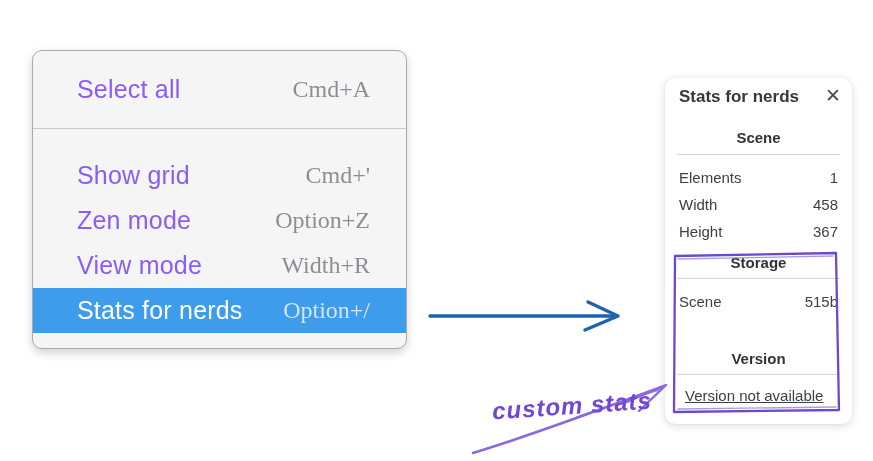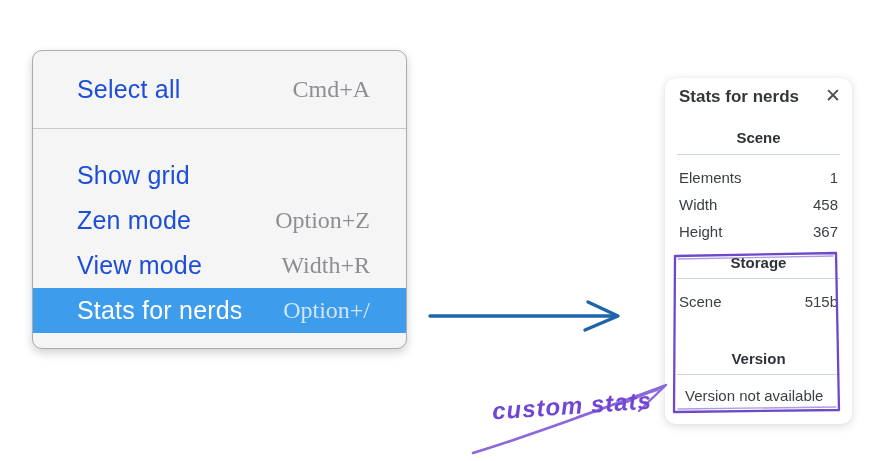--- a/index.html
+++ b/index.html
@@ -13,21 +13,21 @@
     box-shadow:0 4px 10px rgba(0,0,0,0.18);
     overflow:hidden; padding-bottom:15px;
   }
   .menu-section-1 { padding:16px 0; }
   .menu-section-2 { padding-top:24px; }
   .menu-sep { height:1px; background:#c9c9cc; }
   .menu-item {
     height:45px; display:flex; align-items:center; justify-content:space-between;
     padding:0 36px 0 44px; cursor:default;
   }
-  .menu-item .mi-label { font-size:25px; color:#1d4ed8; letter-spacing:0.2px; }
+  .menu-item .mi-label { font-size:25px; color:#8b5cf6; letter-spacing:0.2px; }
   .menu-item .mi-shortcut { font-size:24px; color:#8d8d93;font-family:Liberation Serif, serif; }
   .menu-item.highlighted { background:#3e9cec; }
   .menu-item.highlighted .mi-label { color:#ffffff; }
   .menu-item.highlighted .mi-shortcut { color:#cfe6fb; }
 
   
   .stats-panel {
     position:absolute; left:665px; top:78px; width:187px; height:346px;
     background:#ffffff; border-radius:10px;
     box-shadow:0 2px 10px rgba(0,0,0,0.14), 0 0 1px rgba(0,0,0,0.12);
@@ -38,21 +38,21 @@
   .sp-close { top:8px; right:11px; font-size:19px; color:#4a4f54; line-height:20px; cursor:pointer; font-weight:normal; }
   .sp-header { width:100%; text-align:center; font-size:15px; font-weight:bold; color:#2f3338; line-height:20px; }
   .sp-h-scene   { top:50px; }
   .sp-h-storage { top:175px; }
   .sp-h-version { top:271px; }
   .sp-hr { left:12px; right:12px; height:1px; background:#ccd6dc; }
   .sp-hr1 { top:76px; } .sp-hr2 { top:200px; } .sp-hr3 { top:296px; }
   .sp-row { left:14px; right:14px; height:24px; display:flex; justify-content:space-between; align-items:center; font-size:15px; }
   .sp-r1 { top:87px; } .sp-r2 { top:114px; } .sp-r3 { top:141px; }
   .sp-r4 { top:211px; } .sp-r5 { top:239px; }
-  .sp-note { top:308px; left:20px; right:8px; font-size:15px; line-height:20px; white-space:nowrap; }
+  .sp-note { top:308px; left:20px; right:8px; font-size:15px; line-height:20px; white-space:nowrap;text-decoration:underline; }
 
   
   .annot-layer { position:absolute; left:0; top:0; width:873px; height:461px; pointer-events:none; }
   .annot-label {
     position:absolute; left:492px; top:392px;
     font-size:24px; font-style:italic; font-weight:bold; letter-spacing:1px;
     color:#7246d4; transform:rotate(-4deg); pointer-events:none;
   }
 </style>
 </head>
@@ -62,20 +62,21 @@
   <div class="menu-section-1">
     <div class="menu-item">
       <span class="mi-label">Select all</span>
       <span class="mi-shortcut">Cmd+A</span>
     </div>
   </div>
   <div class="menu-sep"></div>
   <div class="menu-section-2">
     <div class="menu-item">
       <span class="mi-label">Show grid</span>
+      <span class="mi-shortcut">Cmd+'</span>
     </div>
     <div class="menu-item">
       <span class="mi-label">Zen mode</span>
       <span class="mi-shortcut">Option+Z</span>
     </div>
     <div class="menu-item">
       <span class="mi-label">View mode</span>
       <span class="mi-shortcut">Width+R</span>
     </div>
     <div class="menu-item highlighted">

